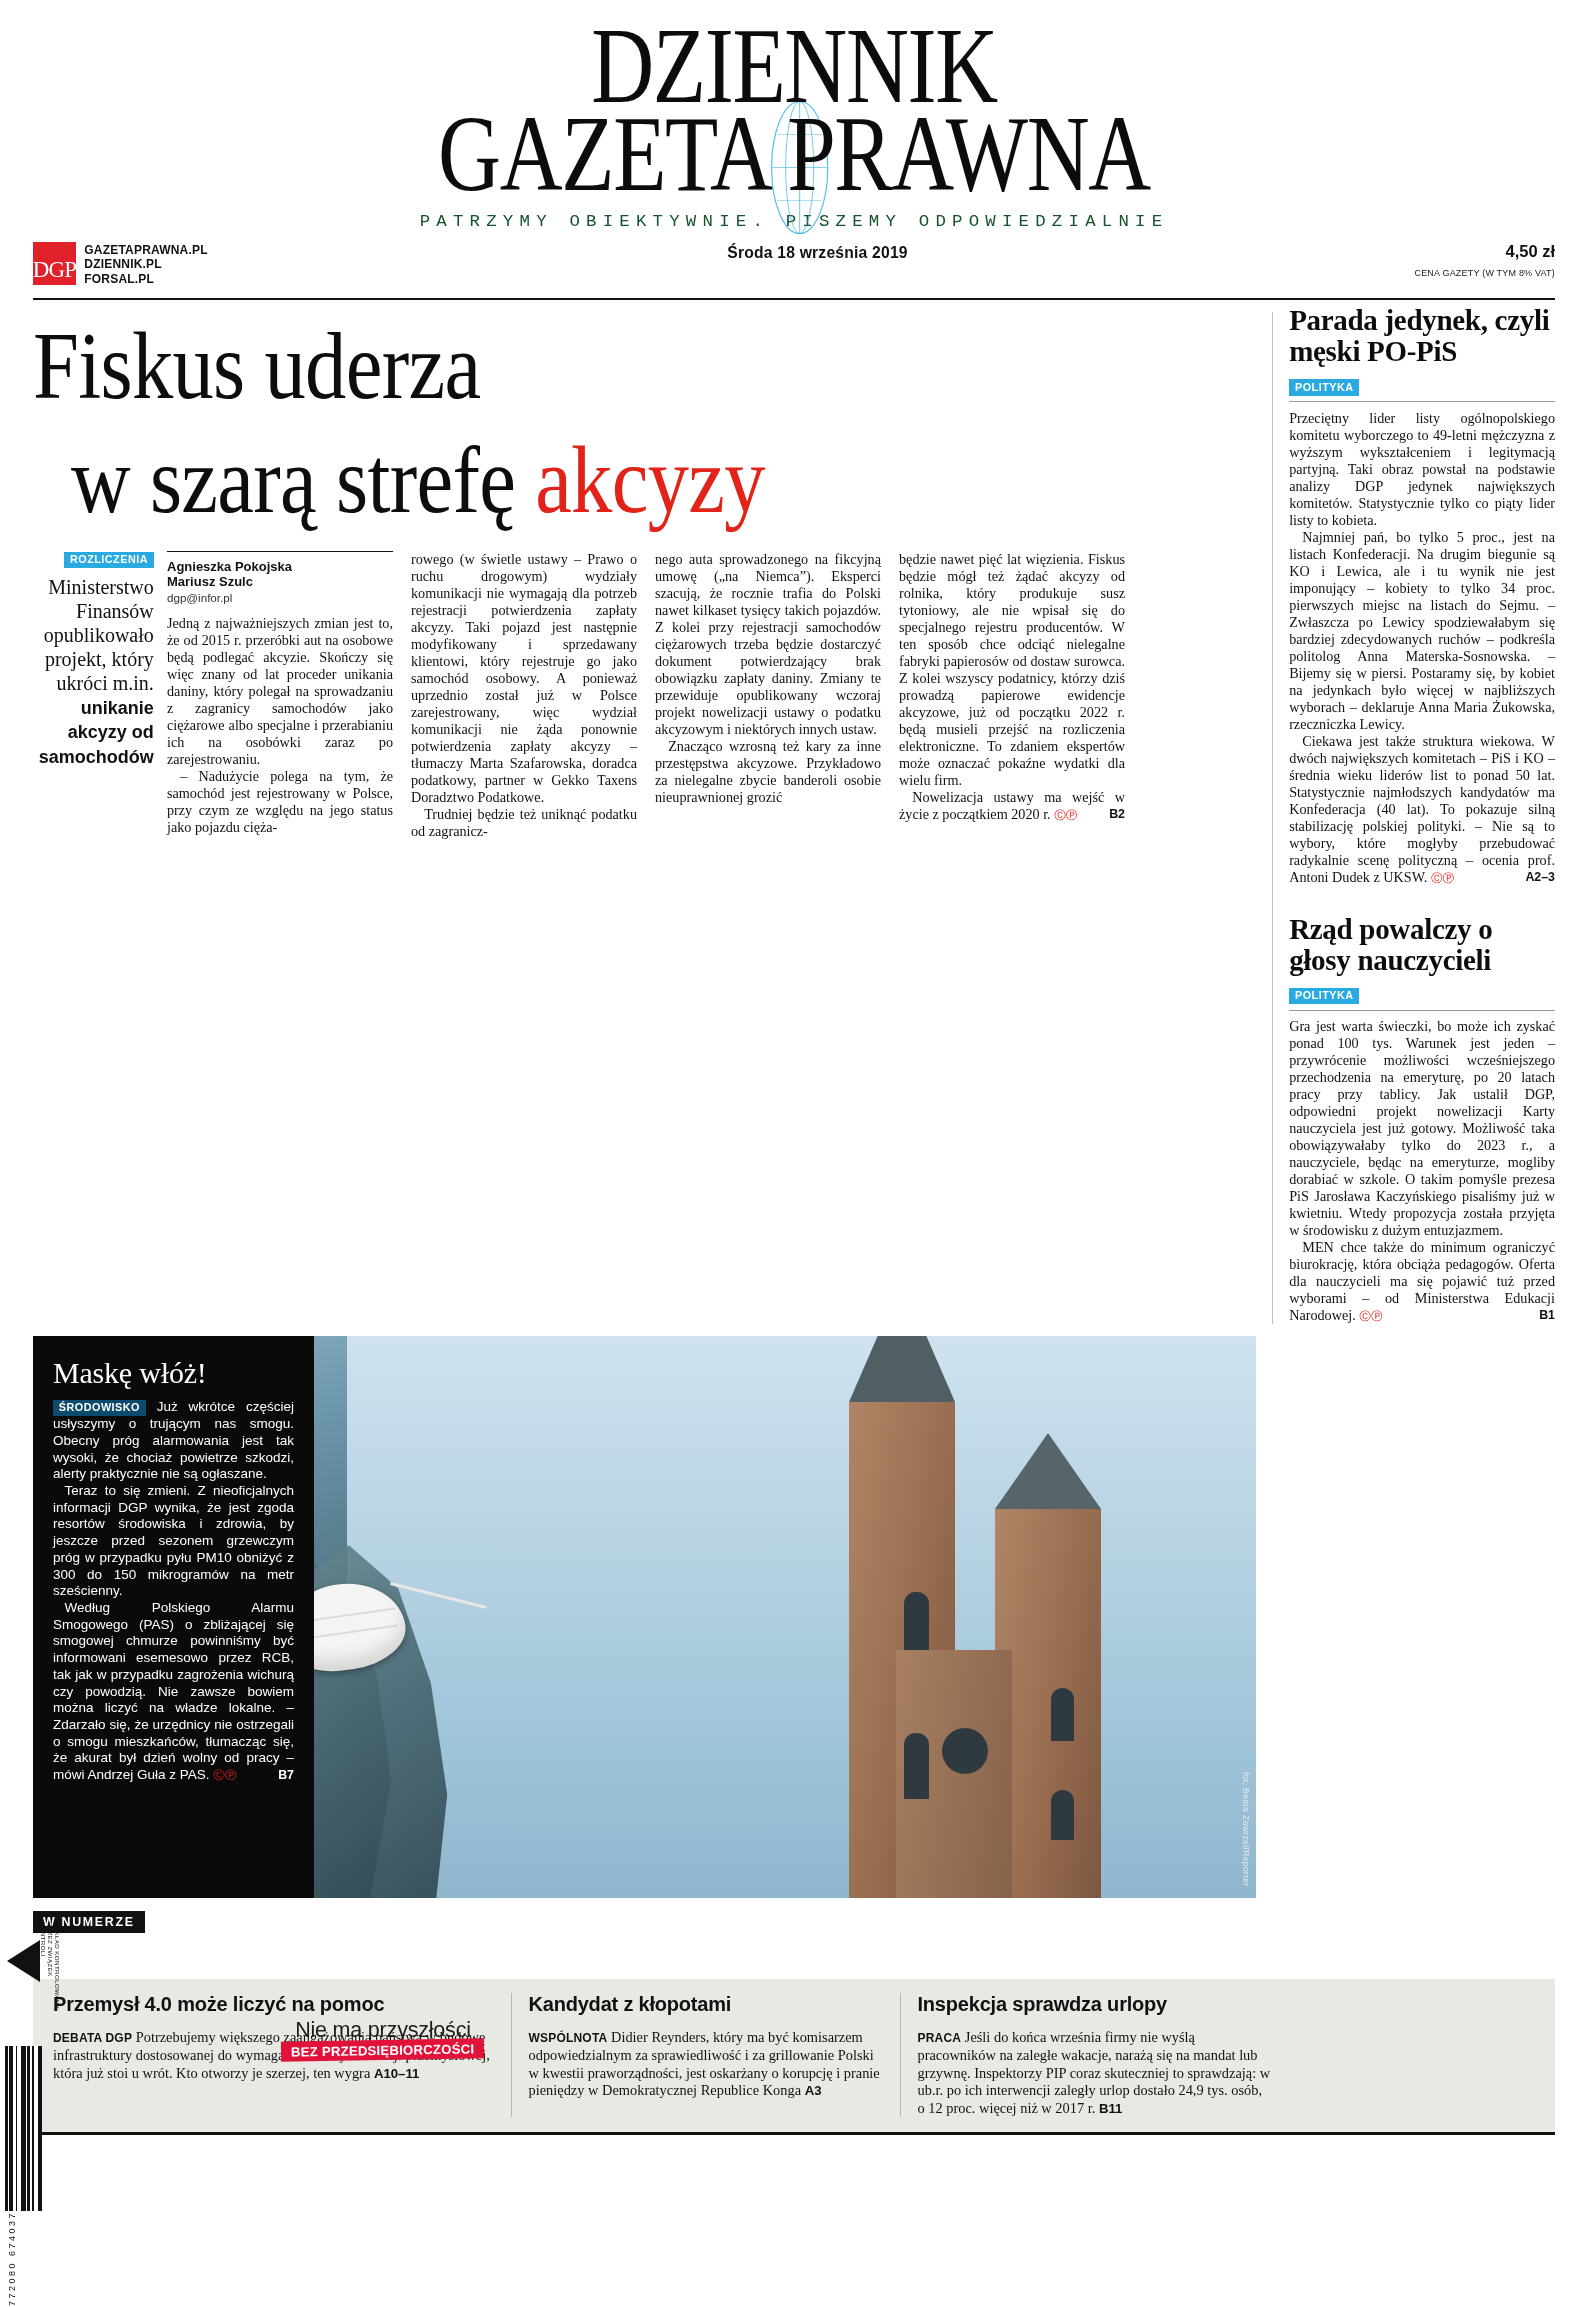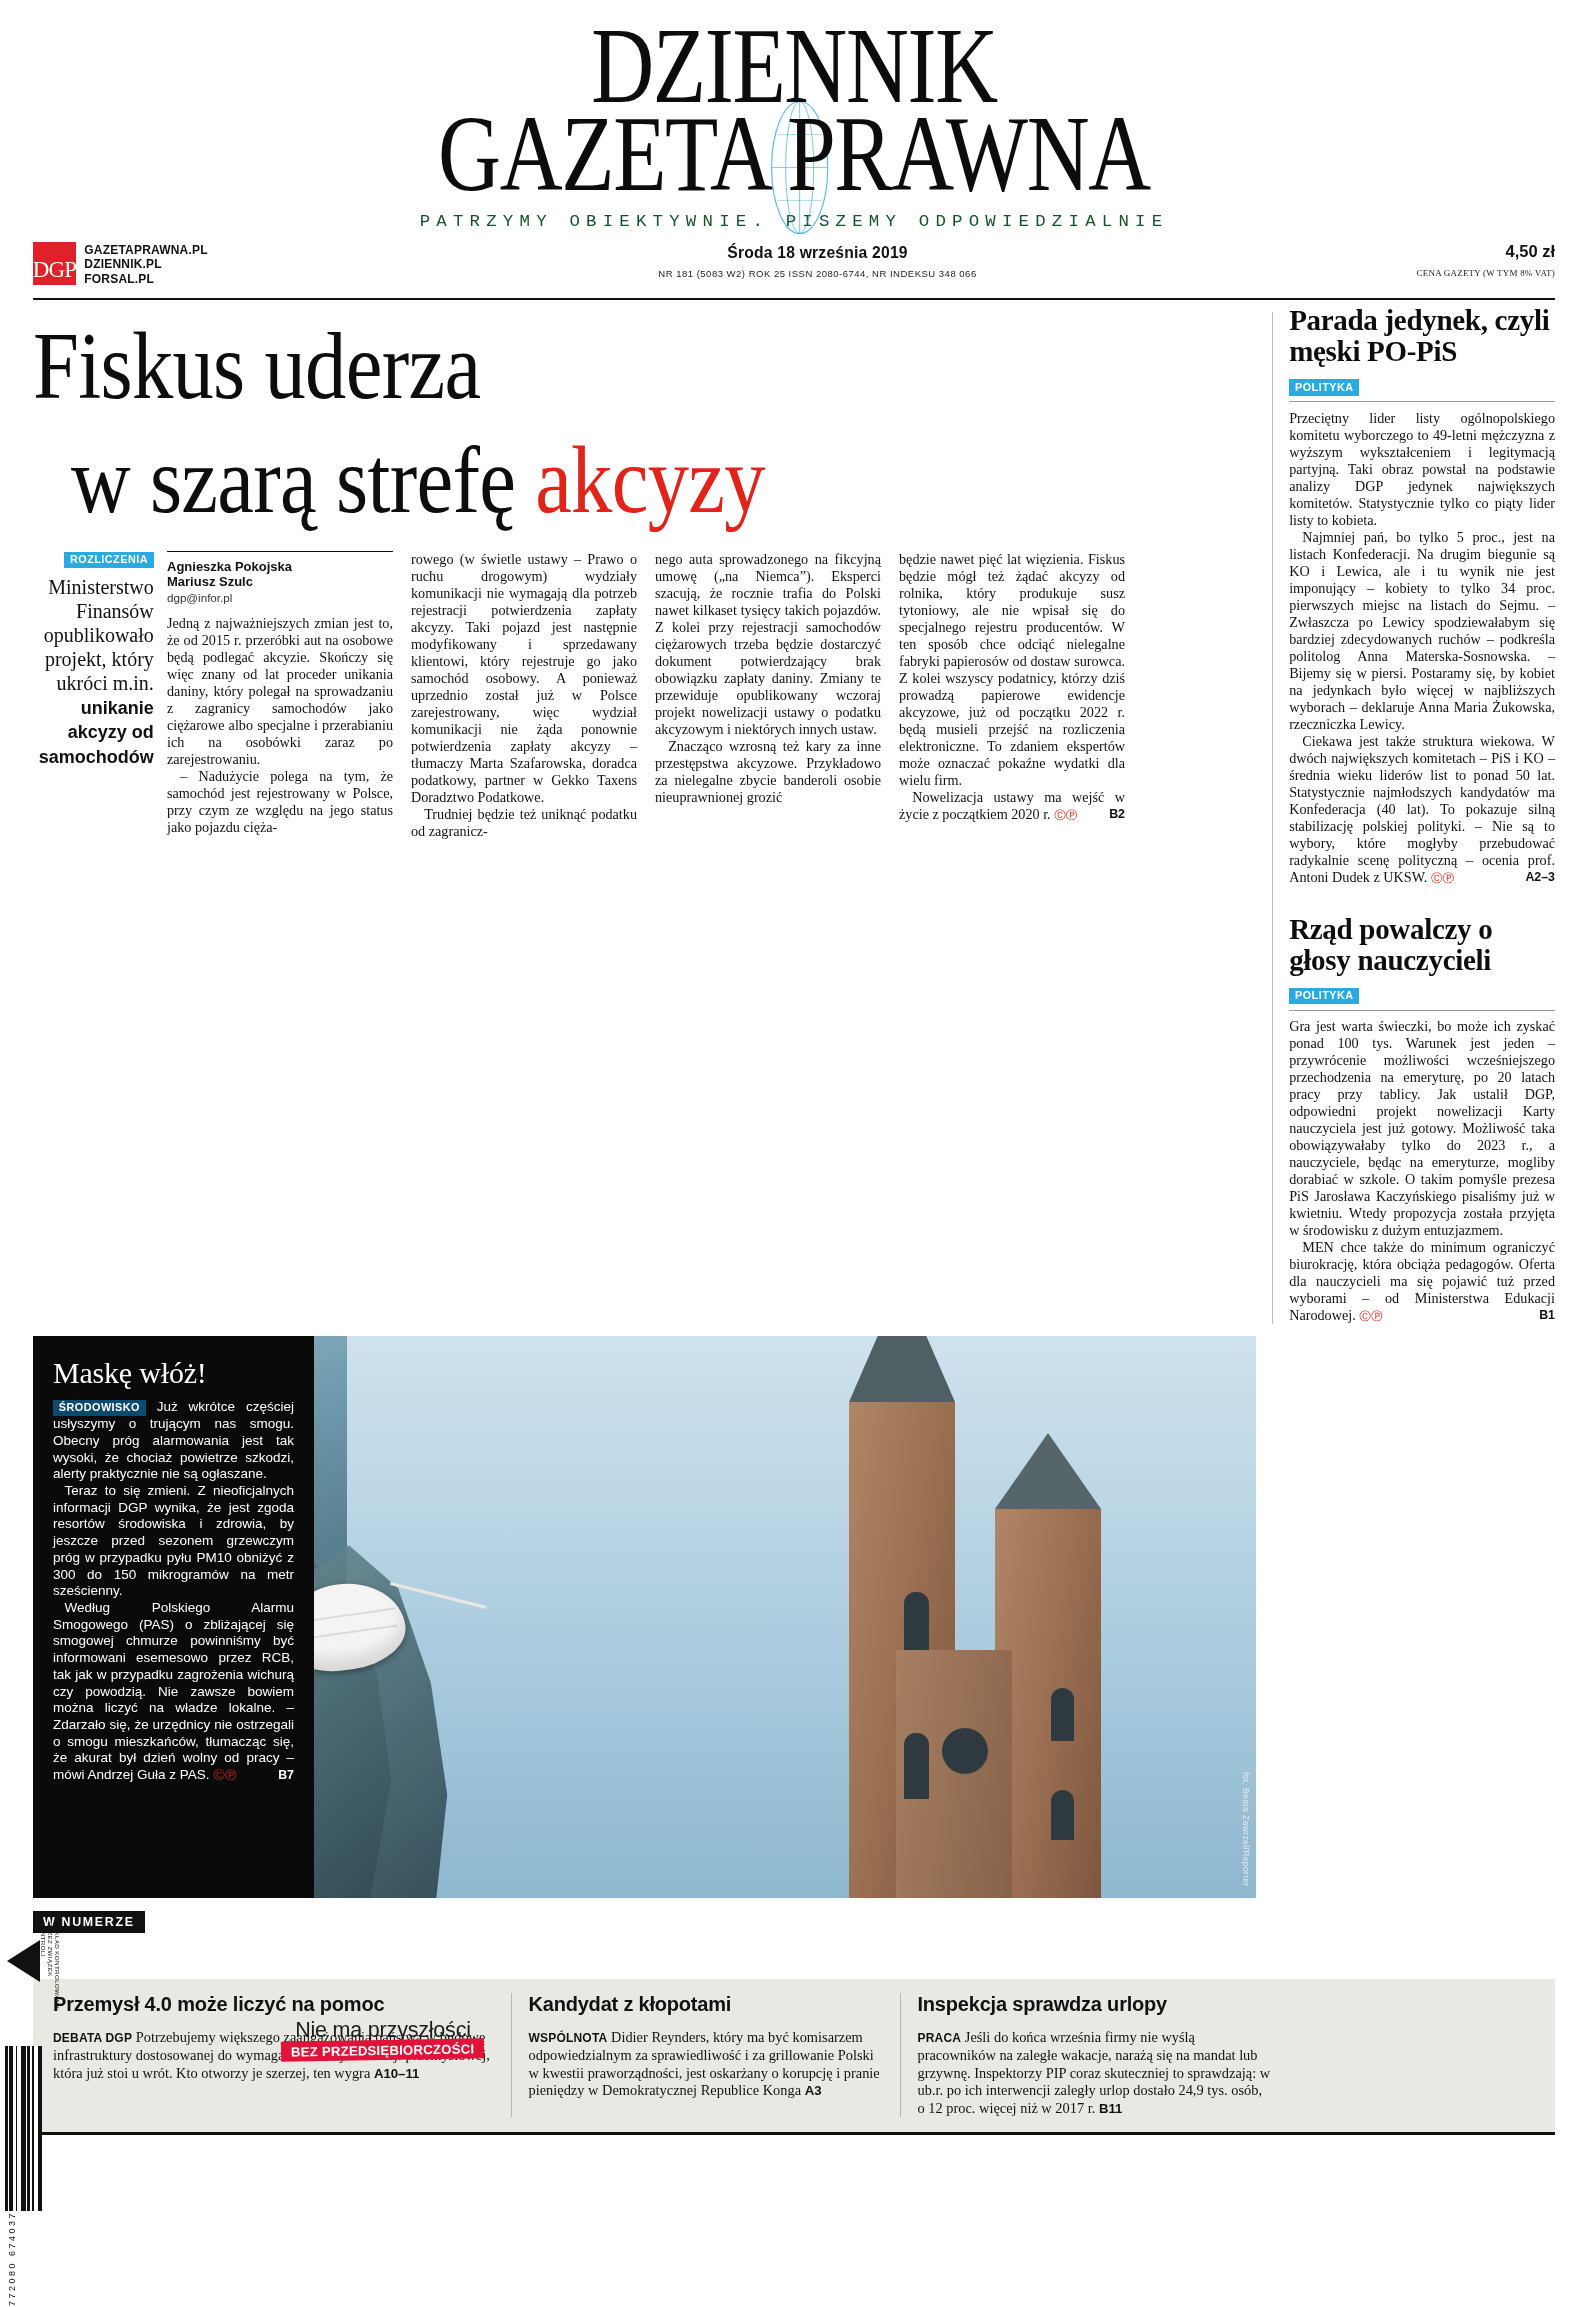--- a/index.html
+++ b/index.html
@@ -93,21 +93,21 @@
     margin-top: 6.6px;
     letter-spacing: 0.5px;
   }
   .info-right { margin-left: auto; text-align: right; }
   .price {
     font-family: "Liberation Sans", sans-serif;
     font-weight: bold;
     font-size: 16.5px; color: #111;
   }
   .price-note {
-    font-family: Liberation Serif, serif;
+    font-family: Liberation Sans, sans-serif;
     font-size: 9px; color:#222; margin-top: 6.6px; letter-spacing:0.2px;
   }
   .rule-thick { margin: 5px 33px 0 33px; border-top: 2.5px solid #111; }
 
   
   .mainwrap { display: flex; margin: 0 33px; }
   .leftcol { width: 1223px; }
   .vdiv { width: 0.8px; background: #bdbdbd; margin: 11.6px 16.5px 0 16.5px; }
   .rightcol { width: 266px; }
 
@@ -379,21 +379,20 @@
     <div class="dgp-block">
       <div class="dgp-logo">DGP</div>
       <div class="dgp-sites">
         <div>GAZETAPRAWNA.PL</div>
         <div>DZIENNIK.PL</div>
         <div>FORSAL.PL</div>
       </div>
     </div>
     <div class="info-center">
       <div class="info-date">Środa  18 września 2019</div>
-      <div class="info-issue">NR 181 (5083 W2) ROK 25 ISSN 2080-6744, NR INDEKSU 348 066</div>
     </div>
     <div class="info-right">
       <div class="price">4,50 zł</div>
       <div class="price-note">CENA GAZETY (W TYM 8% VAT)</div>
     </div>
   </div>
   <div class="rule-thick"></div>
 
   <div class="mainwrap">
 

